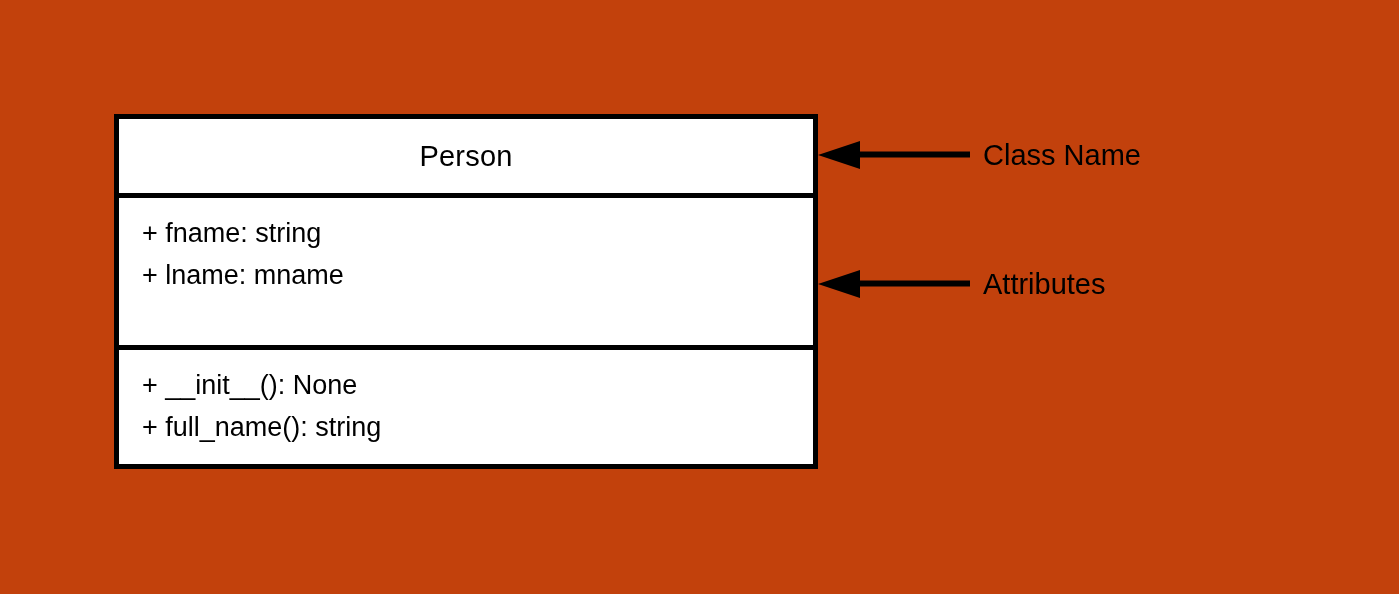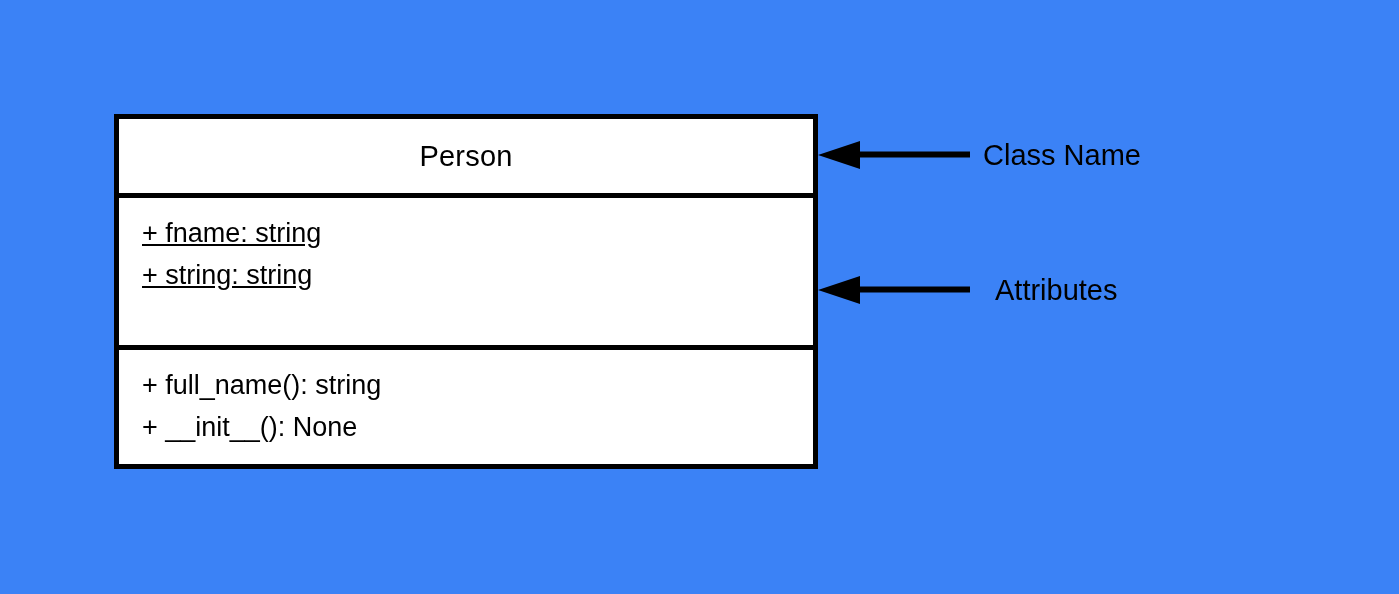--- a/index.html
+++ b/index.html
@@ -9,21 +9,21 @@
     background: #ffffff;
   }
   body {
     font-family: "Liberation Sans", sans-serif;
     color: #000000;
   }
   #canvas {
     position: relative;
     width: 1399px;
     height: 594px;
-    background: #3b82f6;
+    background: #c2410c;
     overflow: hidden;
   }
 
   
   .uml-class {
     position: absolute;
     left: 114px;
     top: 114px;
     width: 704px;
     height: 355px;
@@ -45,21 +45,20 @@
     display: flex;
     align-items: center;
     justify-content: center;
     border-bottom: 5px solid #000000;
   }
 
   .compartment-attributes {
     height: 152px;
     border-bottom: 5px solid #000000;
     padding: 14px 0 0 23px;
-    text-decoration: underline;
   }
 
   .compartment-methods {
     flex: 1 1 auto;
     padding: 14px 0 0 23px;
   }
 
   .class-title {
     font-size: 29px;
     line-height: 1;
@@ -75,21 +74,21 @@
 
   
   .annotation {
     position: absolute;
     left: 818px;
     height: 40px;
     display: flex;
     align-items: center;
   }
   .annotation-a { top: 135px; }
-  .annotation-b { top: 270px; gap: 12px; }
+  .annotation-b { top: 264px; }
   .annotation-c { top: 398px; }
 
   .arrow-svg {
     display: block;
   }
 
   .annotation-label {
     font-size: 29px;
     line-height: 1;
     white-space: nowrap;
@@ -104,26 +103,26 @@
 <div id="canvas">
 
   <div class="uml-class">
 
     <div class="compartment compartment-name">
       <div class="class-title">Person</div>
     </div>
 
     <div class="compartment compartment-attributes">
       <div class="member-line">+ fname: string</div>
-      <div class="member-line">+ string: string</div>
+      <div class="member-line">+ lname: mname</div>
     </div>
 
     <div class="compartment compartment-methods">
+      <div class="member-line">+ __init__(): None</div>
       <div class="member-line">+ full_name(): string</div>
-      <div class="member-line">+ __init__(): None</div>
     </div>
 
   </div>
 
   <div class="annotation annotation-a">
     <svg class="arrow-svg" width="152" height="40" viewBox="0 0 152 40">
       <polygon points="0,20 42,6 42,34" fill="#000000"></polygon>
       <rect x="40" y="16.5" width="112" height="6" fill="#000000"></rect>
     </svg>
     <span class="annotation-label">Class Name</span>

